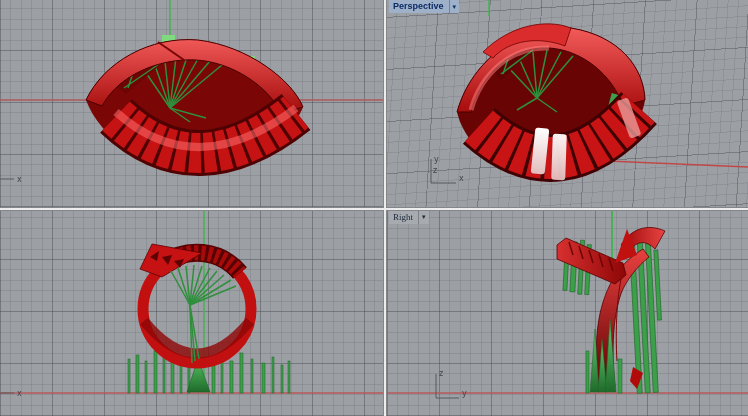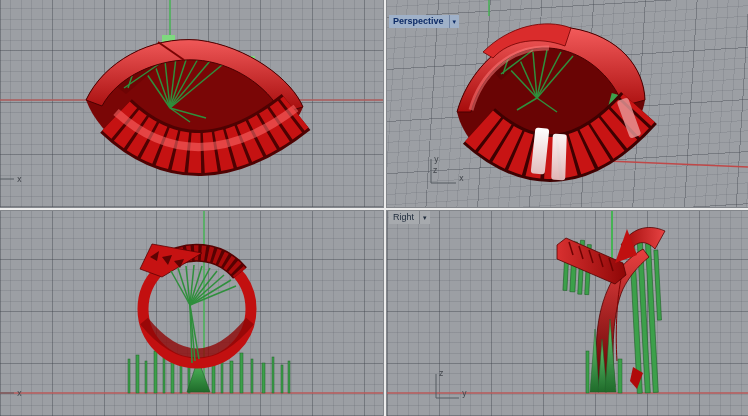--- a/index.html
+++ b/index.html
@@ -19,23 +19,23 @@
       repeating-linear-gradient(0deg, rgba(58,62,70,0.28) 0 1px, transparent 1px 52px),
       repeating-linear-gradient(90deg, rgba(58,62,70,0.28) 0 1px, transparent 1px 52px),
       repeating-linear-gradient(0deg, rgba(70,75,85,0.15) 0 1px, transparent 1px 10.4px),
       repeating-linear-gradient(90deg, rgba(70,75,85,0.15) 0 1px, transparent 1px 10.4px);
     transform:rotate(-3.5deg) skewX(-7deg);}
   .vp-svg{position:absolute;left:0;top:0;}
   .vp-label{position:absolute;top:0;left:2px;height:13px;display:flex;align-items:stretch;
     font-size:9px;line-height:13px;cursor:pointer;user-select:none;}
   .vp-label .lbl{padding:0 5px 0 4px;font-weight:bold;}
   .vp-label .arrow{padding:0 3px;font-size:7px;display:flex;align-items:center;}
-  .lbl-active{background:#9FB1C9;color:#0D2B66;margin-top:15px;}
+  .lbl-active{background:#9FB1C9;color:#0D2B66;}
   .lbl-active .arrow{border-left:1px solid #6F83A3;color:#0D2B66;}
-  .lbl-inactive{background:#A7AAAE;color:#202C3C;}
+  .lbl-inactive{background:#A7AAAE;color:#202C3C;font-family:Liberation Serif, serif;}
   .lbl-inactive .arrow{border-left:1px solid #7E8288;color:#202C3C;}
   .axis-text{font-family:"DejaVu Sans",sans-serif;font-size:8px;fill:#42464C;}
   .axis-stroke{stroke:#555A61;stroke-width:1;fill:none;}
 </style>
 </head>
 <body>
 
 <div id="stage">
 
   <div class="viewport" id="vp-top" style="left:0;top:0;width:383px;height:207px;">

